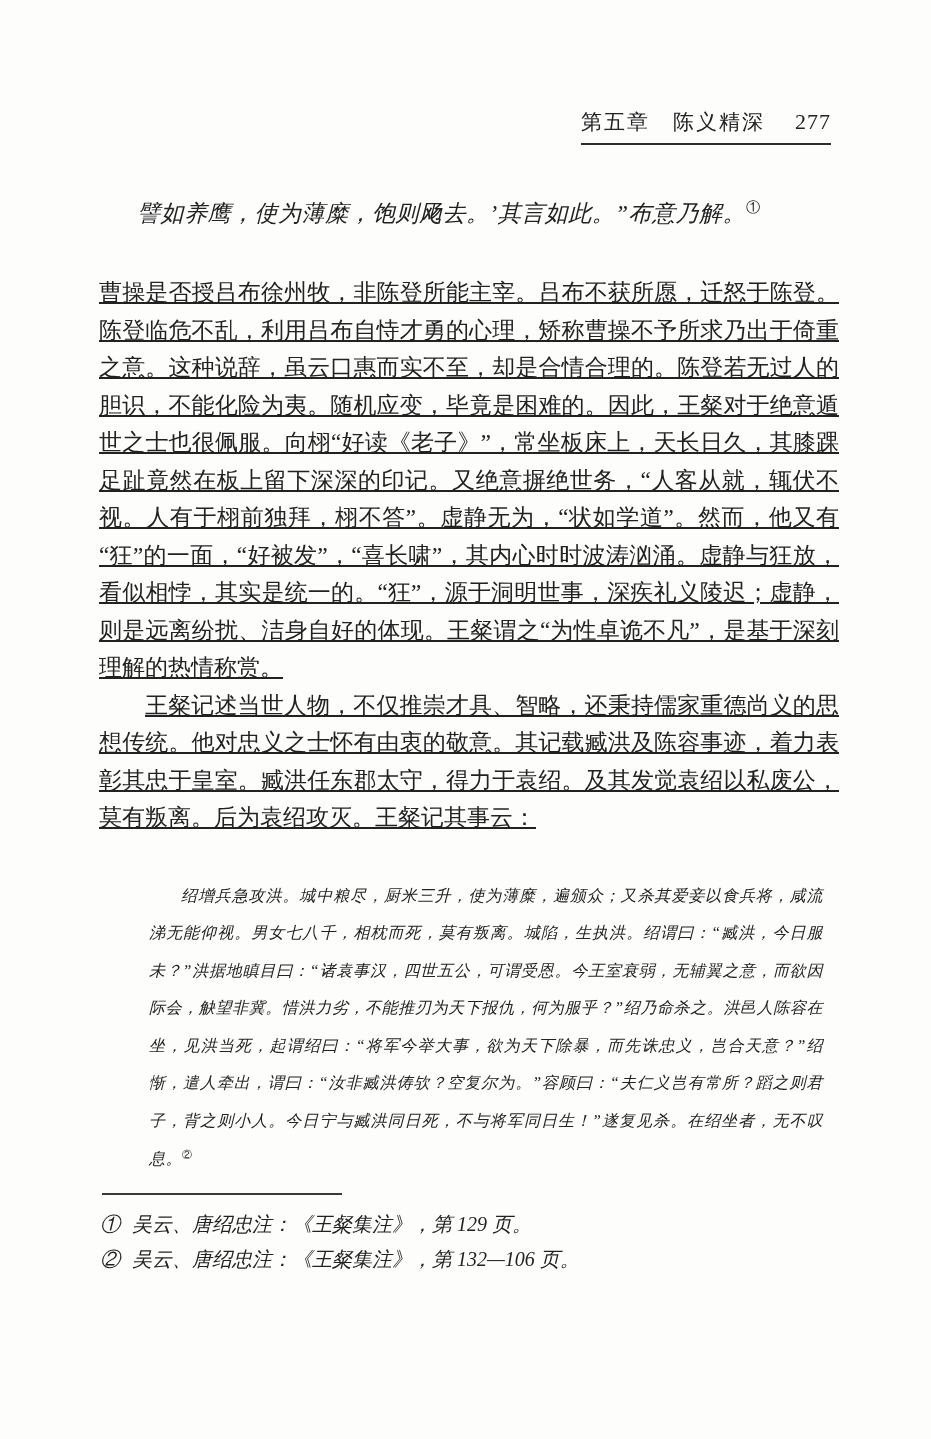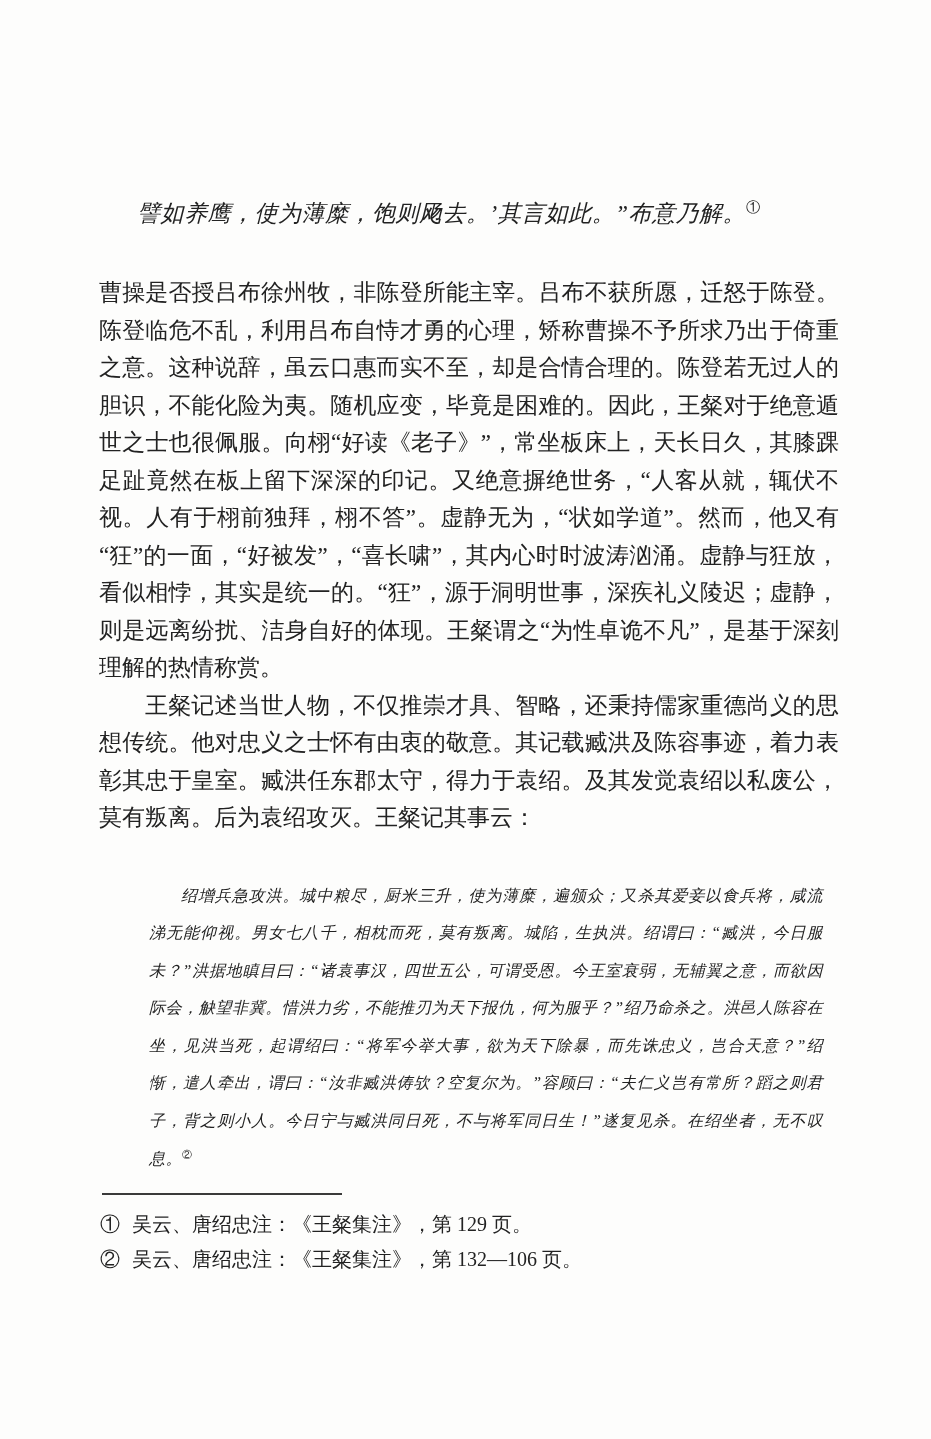--- a/index.html
+++ b/index.html
@@ -46,20 +46,21 @@
     font-style: italic;
     line-height: 32px;
     letter-spacing: 0.5px;
   }
   .body-para {
     margin: 0;
     font-size: 23px;
     line-height: 37.5px;
     text-align: justify;
     letter-spacing: 0;
+    text-decoration: underline;
   }
   .body-para.first {
     margin-top: 44px;
     text-indent: 0;
   }
   .body-para.indent {
     text-indent: 2em;
   }
   .block-quote {
     margin: 40px 16px 0 50px;
@@ -87,31 +88,35 @@
   .fn-rule {
     width: 240px;
     height: 0;
     border-top: 2px solid #3a3a3a;
     margin: 0 0 16px 2px;
   }
   .fn-item {
     margin: 0 0 9px 0;
     line-height: 26px;
     white-space: nowrap;
+    font-style: italic;
   }
   .fn-marker {
     display: inline-block;
     margin-right: 12px;
   }
 </style>
 </head>
 <body>
 
 <div class="page">
 
+  <div class="running-head">
+    <span class="chapter">第五章　陈义精深</span><span class="pagenum">277</span>
+  </div>
 
   <div class="content">
 
     <p class="opening-quote"><span>譬如养鹰，使为薄糜，饱则飏去。’其言如此。”布意乃解。</span><sup class="fn-ref">①</sup></p>
 
     <p class="body-para first">曹操是否授吕布徐州牧，非陈登所能主宰。吕布不获所愿，迁怒于陈登。陈登临危不乱，利用吕布自恃才勇的心理，矫称曹操不予所求乃出于倚重之意。这种说辞，虽云口惠而实不至，却是合情合理的。陈登若无过人的胆识，不能化险为夷。随机应变，毕竟是困难的。因此，王粲对于绝意遁世之士也很佩服。向栩“好读《老子》”，常坐板床上，天长日久，其膝踝足趾竟然在板上留下深深的印记。又绝意摒绝世务，“人客从就，辄伏不视。人有于栩前独拜，栩不答”。虚静无为，“状如学道”。然而，他又有“狂”的一面，“好被发”，“喜长啸”，其内心时时波涛汹涌。虚静与狂放，看似相悖，其实是统一的。“狂”，源于洞明世事，深疾礼义陵迟；虚静，则是远离纷扰、洁身自好的体现。王粲谓之“为性卓诡不凡”，是基于深刻理解的热情称赏。</p>
 
     <p class="body-para indent">王粲记述当世人物，不仅推崇才具、智略，还秉持儒家重德尚义的思想传统。他对忠义之士怀有由衷的敬意。其记载臧洪及陈容事迹，着力表彰其忠于皇室。臧洪任东郡太守，得力于袁绍。及其发觉袁绍以私废公，莫有叛离。后为袁绍攻灭。王粲记其事云：</p>
 
     <blockquote class="block-quote"><span>绍增兵急攻洪。城中粮尽，厨米三升，使为薄糜，遍颁众；又杀其爱妾以食兵将，咸流涕无能仰视。男女七八千，相枕而死，莫有叛离。城陷，生执洪。绍谓曰：“臧洪，今日服未？”洪据地瞋目曰：“诸袁事汉，四世五公，可谓受恩。今王室衰弱，无辅翼之意，而欲因际会，觖望非冀。惜洪力劣，不能推刃为天下报仇，何为服乎？”绍乃命杀之。洪邑人陈容在坐，见洪当死，起谓绍曰：“将军今举大事，欲为天下除暴，而先诛忠义，岂合天意？”绍惭，遣人牵出，谓曰：“汝非臧洪俦欤？空复尔为。”容顾曰：“夫仁义岂有常所？蹈之则君子，背之则小人。今日宁与臧洪同日死，不与将军同日生！”遂复见杀。在绍坐者，无不叹息。</span><sup class="fn-ref">②</sup></blockquote>

